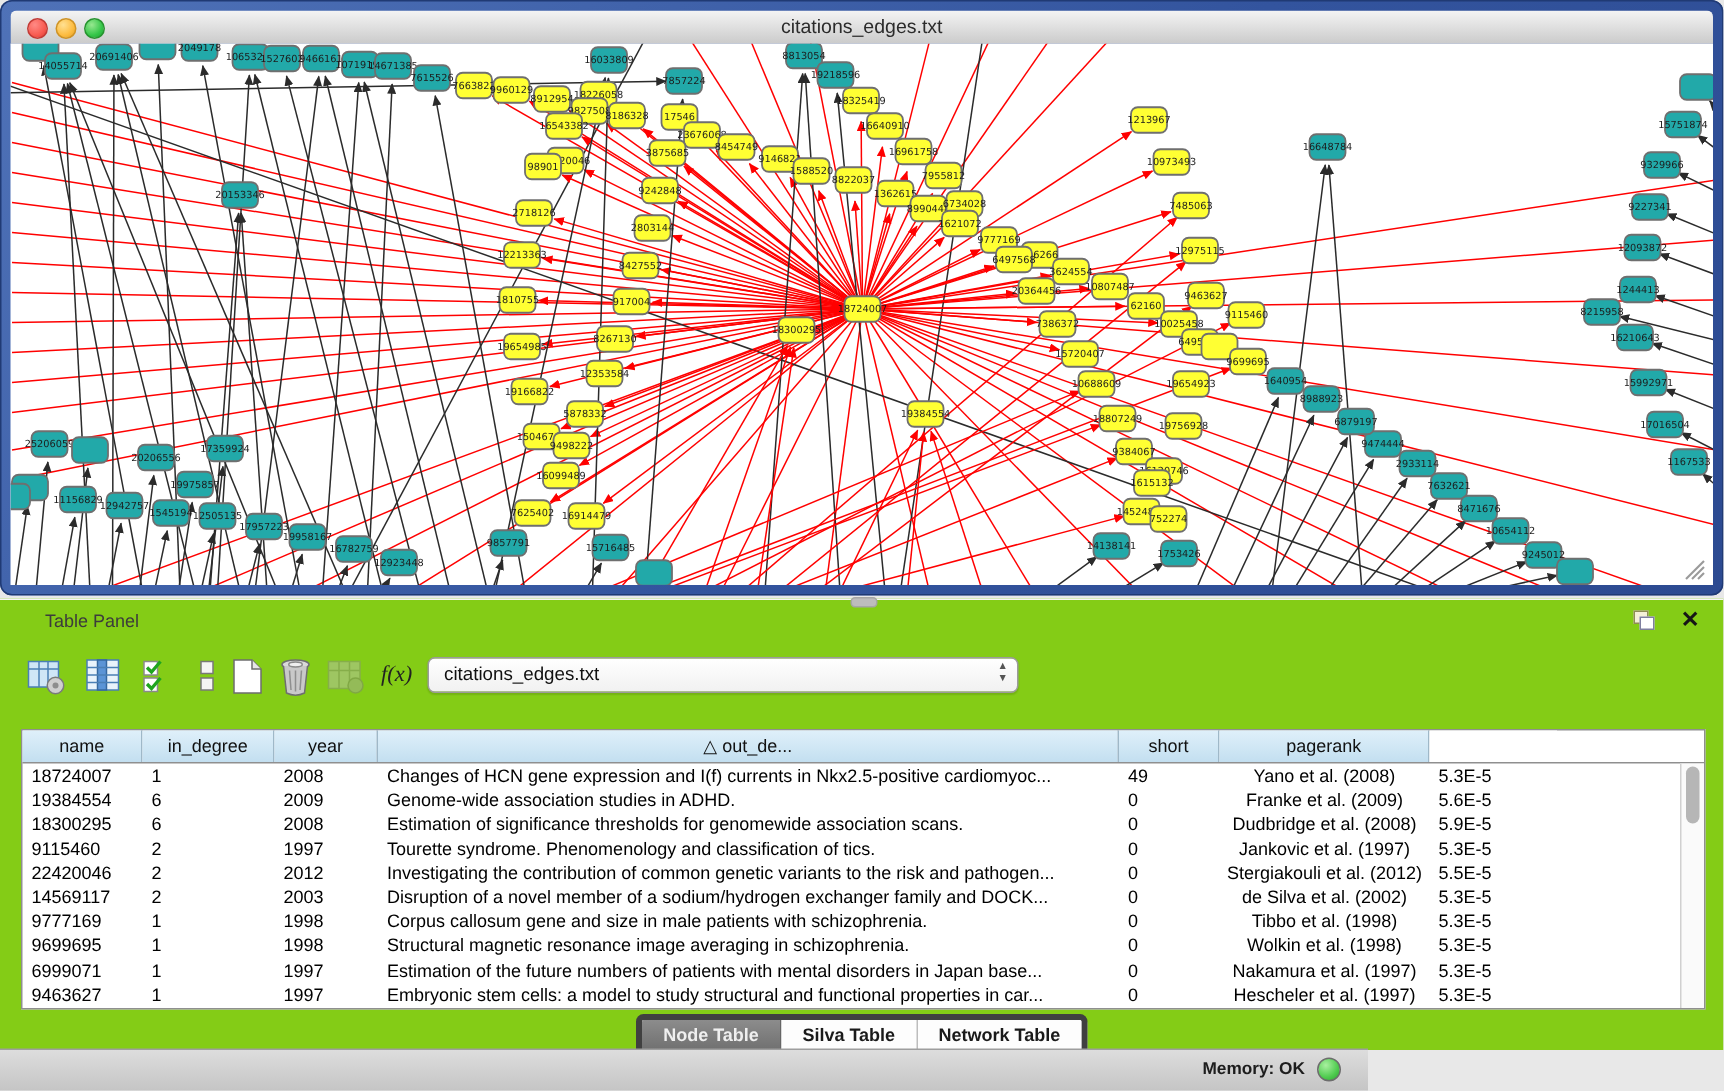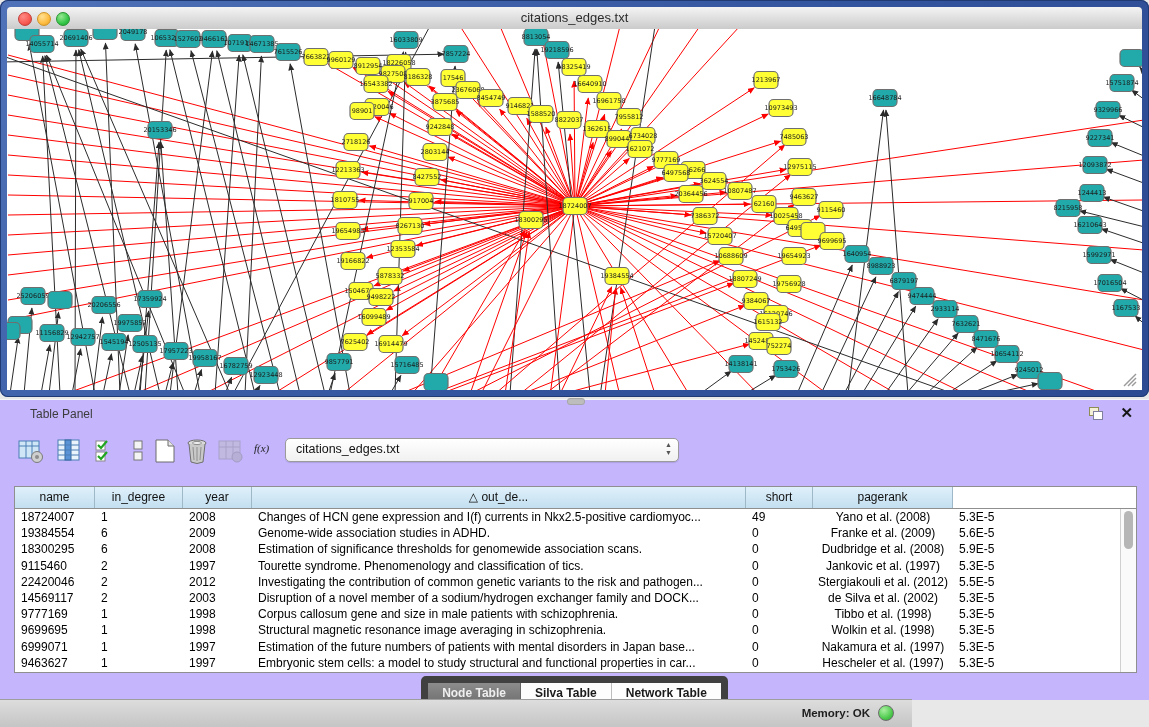--- a/index.html
+++ b/index.html
@@ -15,53 +15,53 @@
   .traffic{position:absolute;top:5px;width:12px;height:12px;border-radius:50%;}
   #tl-close{left:11px;background:radial-gradient(circle at 35% 30%,#ff8a85,#f85b51 60%,#d83a31);border:1px solid #c23b36;}
   #tl-min{left:30px;background:radial-gradient(circle at 35% 30%,#ffe092,#fdbc40 60%,#e09d1f);border:1px solid #cf9325;}
   #tl-zoom{left:49px;background:radial-gradient(circle at 35% 30%,#97e890,#35c649 60%,#1fa032);border:1px solid #27942f;}
   #net-title{position:absolute;left:0;right:0;top:3px;text-align:center;
     font-size:13px;color:#2b2b2b;}
   #net-canvas{position:absolute;left:7px;top:29px;right:7px;bottom:7px;background:#fff;overflow:hidden;}
   #net-svg{position:absolute;left:0;top:0;}
   #net-grip{position:absolute;right:2px;bottom:2px;}
   
-  #table-panel{position:absolute;left:0;top:399px;width:1149px;height:300px;background:#c4b5fd;border-top:1px solid #f6f6f6;}
+  #table-panel{position:absolute;left:0;top:399px;width:1149px;height:300px;background:#84cc16;border-top:1px solid #f6f6f6;}
   #splitter-grip{position:absolute;left:567px;top:-2px;width:16px;height:5px;border-radius:3px;background:#bdbdbd;border:1px solid #a6a6a6;}
   #panel-titlebar{position:absolute;left:0;top:0;right:0;height:28px;}
   #panel-title{position:absolute;left:30px;top:7px;font-size:12px;color:#3c3c3c;}
   #float-icon{position:absolute;right:46px;top:7px;width:14px;height:13px;}
   #float-icon .sq1{position:absolute;left:0;top:0;width:8px;height:7px;border:1.5px solid #8d8d55;background:#f4f0d8;}
   #float-icon .sq2{position:absolute;right:0;bottom:0;width:8px;height:7px;border:1.5px solid #7f7fa0;background:#fff;}
   #panel-close{position:absolute;right:16px;top:4px;font-size:15px;font-weight:bold;color:#161616;cursor:default;}
   
   #panel-toolbar{position:absolute;left:0;top:32px;right:0;height:38px;}
   .tb-icon{position:absolute;top:6px;width:26px;height:26px;}
   .tb-icon svg{display:block;}
   #fx-label{position:absolute;left:254px;top:10px;font-family:"Liberation Serif",serif;
-    font-style:italic;font-size:11px;color:#222;}
+    font-style:italic;font-size:15px;color:#222;}
   #table-selector{position:absolute;left:285px;top:6px;width:392px;height:22px;background:linear-gradient(#ffffff,#f1f1f1);
     border:1px solid #9b9b9b;border-radius:5px;box-shadow:0 1px 1px rgba(0,0,0,.12);}
   #table-selector .val{position:absolute;left:10px;top:3px;font-size:12.5px;color:#111;}
   #table-selector .stepper{position:absolute;right:6px;top:2px;font-size:7px;color:#555;line-height:8px;text-align:center;}
   
   #data-table{position:absolute;left:14px;top:86px;width:1121px;height:185px;background:#fff;border:1px solid #8f8f8f;}
   #tbl-header{display:grid;grid-template-columns:80px 88px 69px 494px 67px 140px 85px 1fr;height:21px;border-bottom:1px solid #8f8f8f;}
   .hcell{background:linear-gradient(#dff0fa,#c3dff0);border-right:1px solid #9fb8c8;font-size:12px;color:#111;
     text-align:center;line-height:21px;overflow:hidden;white-space:nowrap;}
   .hcell.empty{background:#fff;border-right:none;}
   #tbl-body{position:absolute;left:0;top:22px;right:15px;bottom:0;overflow:hidden;}
   .trow{display:grid;grid-template-columns:80px 88px 69px 494px 67px 140px 85px;height:16.2px;font-size:12px;color:#000;}
   .tcell{padding-left:6px;overflow:hidden;white-space:nowrap;line-height:16px;}
   .tcell.center{text-align:center;padding-left:0;}
   #tbl-scrollbar{position:absolute;right:0;top:22px;width:15px;bottom:0;background:#fafafa;border-left:1px solid #d0d0d0;}
   #tbl-thumb{position:absolute;left:2.5px;top:2px;width:9px;height:38px;border-radius:5px;background:#b6b6b6;}
   
   #tab-bar{position:absolute;left:0;right:0;top:276px;height:22px;text-align:center;}
-  #tab-group{display:inline-flex;border:7px solid #404040;border-radius:5px;overflow:hidden;background:#fff;
+  #tab-group{display:inline-flex;border:4px solid #404040;border-radius:5px;overflow:hidden;background:#fff;
      box-shadow:0 1px 0 rgba(255,255,255,.7);}
   .seg{font-size:12px;font-weight:bold;color:#1a1a1a;padding:3px 14px;border-right:1px solid #bdbdbd;background:#fdfdfd;}
   .seg:last-child{border-right:none;}
   .seg.selected{background:linear-gradient(#8c8c8c,#707070);color:#efefef;border-right:1px solid #666;}
   
   #status-bar{position:absolute;left:0;top:699px;width:912px;height:28px;
     background:linear-gradient(#dddddd,#c4c4c4);border-top:1px solid #9e9e9e;font-weight:bold;}
   #memory-label{position:absolute;right:42px;top:7px;font-size:11.5px;color:#1d1d1d;}
   #memory-dot{position:absolute;right:18px;top:5px;width:14px;height:14px;border-radius:50%;
     background:radial-gradient(circle at 35% 30%,#a9f0a0,#4ecb4e 60%,#2f9e34);border:1px solid #6d6d6d;}

